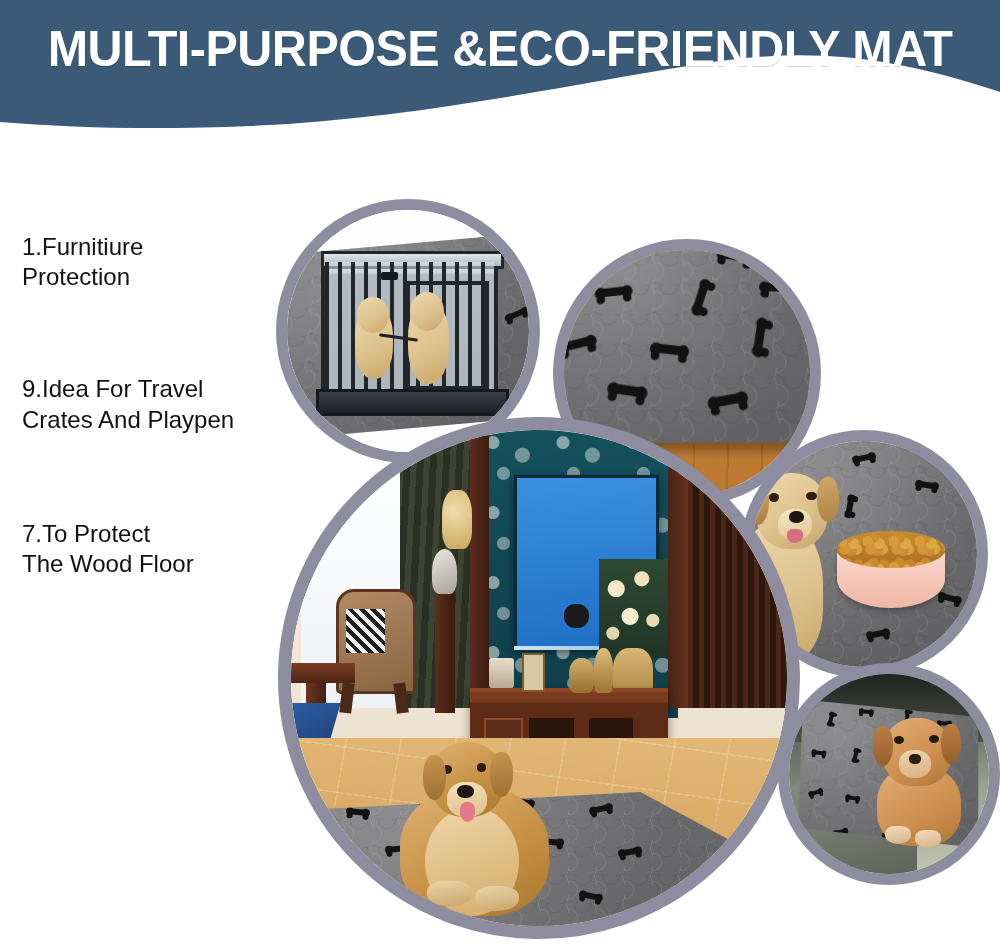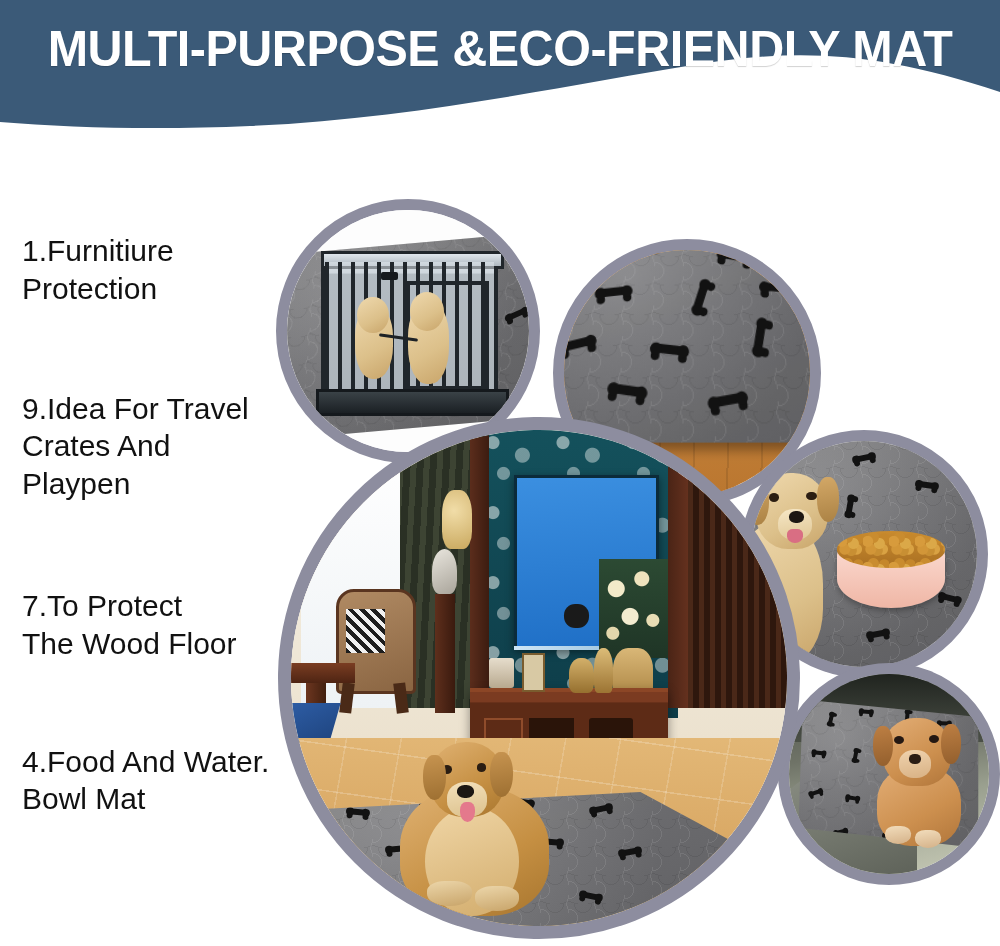--- a/index.html
+++ b/index.html
@@ -42,21 +42,21 @@
   
   #feature-list {
     position: absolute;
     left: 22px;
     top: 232px;
     width: 262px;
     z-index: 30;
   }
   .feature-item {
     color: #111111;
-    font-size: 30px;
+    font-size: 24px;
     line-height: 1.26;
     white-space: pre-line;
   }
   .fi-1 { margin-top: 0px; }
   .fi-2 { margin-top: 82px; }
   .fi-3 { margin-top: 84px; }
   .fi-4 { margin-top: 80px; }
   .fi-5 { margin-top: 82px; }
 
   
@@ -156,22 +156,20 @@
 </div>
 <div id="header-title">MULTI-PURPOSE &amp;ECO-FRIENDLY MAT</div>
 
 <div id="feature-list">
   <div class="feature-item fi-1">1.Furnitiure
   Protection</div>
   <div class="feature-item fi-2">9.Idea For Travel
   Crates And Playpen</div>
   <div class="feature-item fi-3">7.To Protect
   The Wood Floor</div>
-  <div class="feature-item fi-4">4.Food And Water.
-  Bowl Mat</div>
 </div>
 
 <div id="collage">
 
   <div class="circle" id="circle-crate">
     <div class="scene" style="background:#fdfdfd;">
 
       <div style="position:absolute;left:-14%;top:14%;width:128%;height:76%;
            transform:rotate(-5deg) skewX(-10deg);" class="mat-gray">
         <div class="quilt"></div>

